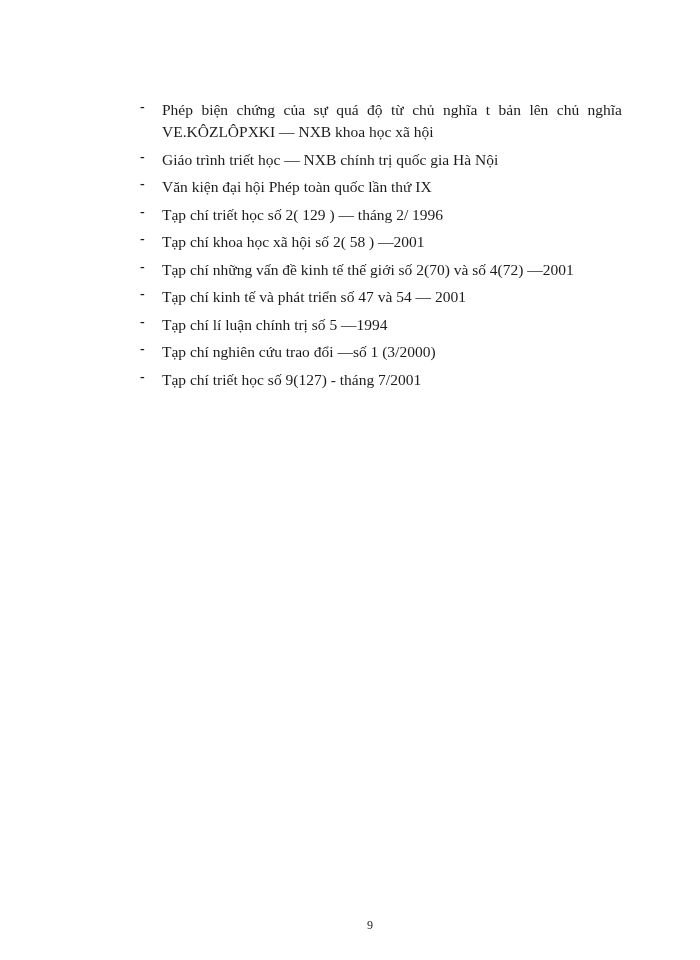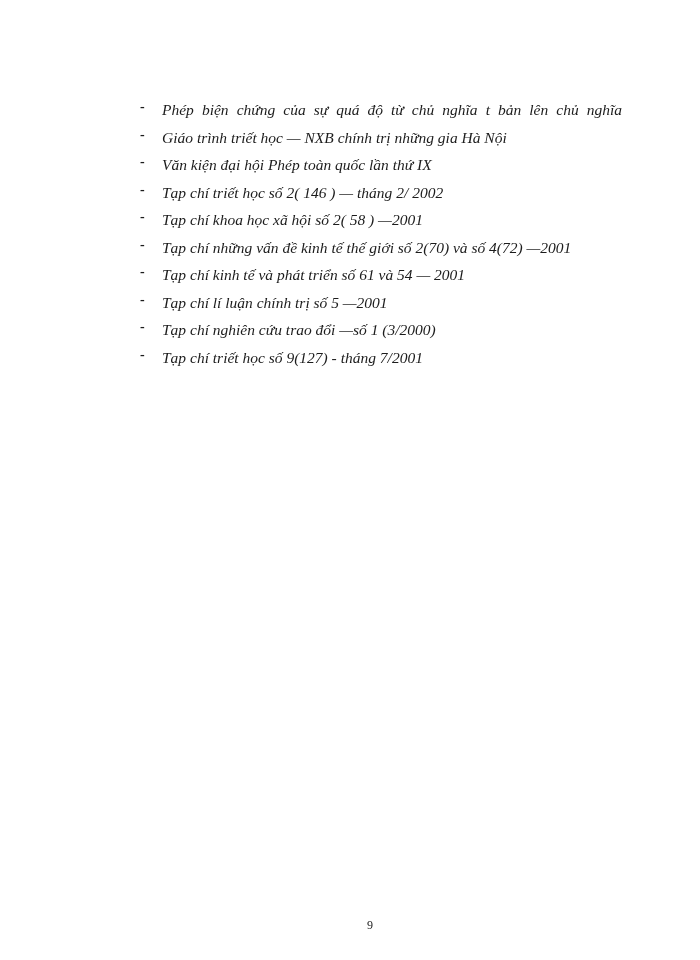--- a/index.html
+++ b/index.html
@@ -32,21 +32,21 @@
   .bullet {
     flex: 0 0 22px;
     width: 22px;
     font-size: 14px;
     line-height: 20px;
     font-weight: bold;
     position: relative;
     top: -2px;
     color: #1c1c1c;
   }
-  .ref-text { flex: 1 1 auto; font-style: italic; }
+  .ref-text { flex: 1 1 auto; }
   .line-justified {
     text-align: justify;
     text-align-last: justify;
   }
   .page-number {
     position: absolute;
     left: 363px;
     top: 918px;
     width: 14px;
     text-align: center;
@@ -59,56 +59,57 @@
 <body>
 
 <div class="page">
 
   <div class="refs">
 
     <div class="ref-item">
       <span class="bullet">-</span>
       <div class="ref-text">
         <div class="line-justified">Phép biện chứng của sự quá độ từ chủ nghĩa t bản lên chủ nghĩa</div>
+        <div>VE.KÔZLÔPXKI — NXB khoa học xã hội</div>
       </div>
     </div>
 
     <div class="ref-item">
       <span class="bullet">-</span>
-      <div class="ref-text">Giáo trình triết học — NXB chính trị những gia Hà Nội</div>
+      <div class="ref-text">Giáo trình triết học — NXB chính trị quốc gia Hà Nội</div>
     </div>
 
     <div class="ref-item">
       <span class="bullet">-</span>
       <div class="ref-text">Văn kiện đại hội Phép toàn quốc lần thứ IX</div>
     </div>
 
     <div class="ref-item">
       <span class="bullet">-</span>
-      <div class="ref-text">Tạp chí triết học số 2( 146 ) — tháng 2/ 2002</div>
+      <div class="ref-text">Tạp chí triết học số 2( 129 ) — tháng 2/ 1996</div>
     </div>
 
     <div class="ref-item">
       <span class="bullet">-</span>
       <div class="ref-text">Tạp chí khoa học xã hội số 2( 58 ) —2001</div>
     </div>
 
     <div class="ref-item">
       <span class="bullet">-</span>
       <div class="ref-text">Tạp chí những vấn đề kinh tế thế giới số 2(70) và số 4(72) —2001</div>
     </div>
 
     <div class="ref-item">
       <span class="bullet">-</span>
-      <div class="ref-text">Tạp chí kinh tế và phát triển số 61 và 54 — 2001</div>
+      <div class="ref-text">Tạp chí kinh tế và phát triển số 47 và 54 — 2001</div>
     </div>
 
     <div class="ref-item">
       <span class="bullet">-</span>
-      <div class="ref-text">Tạp chí lí luận chính trị số 5 —2001</div>
+      <div class="ref-text">Tạp chí lí luận chính trị số 5 —1994</div>
     </div>
 
     <div class="ref-item">
       <span class="bullet">-</span>
       <div class="ref-text">Tạp chí nghiên cứu trao đổi —số 1 (3/2000)</div>
     </div>
 
     <div class="ref-item">
       <span class="bullet">-</span>
       <div class="ref-text">Tạp chí triết học số 9(127) - tháng 7/2001</div>

